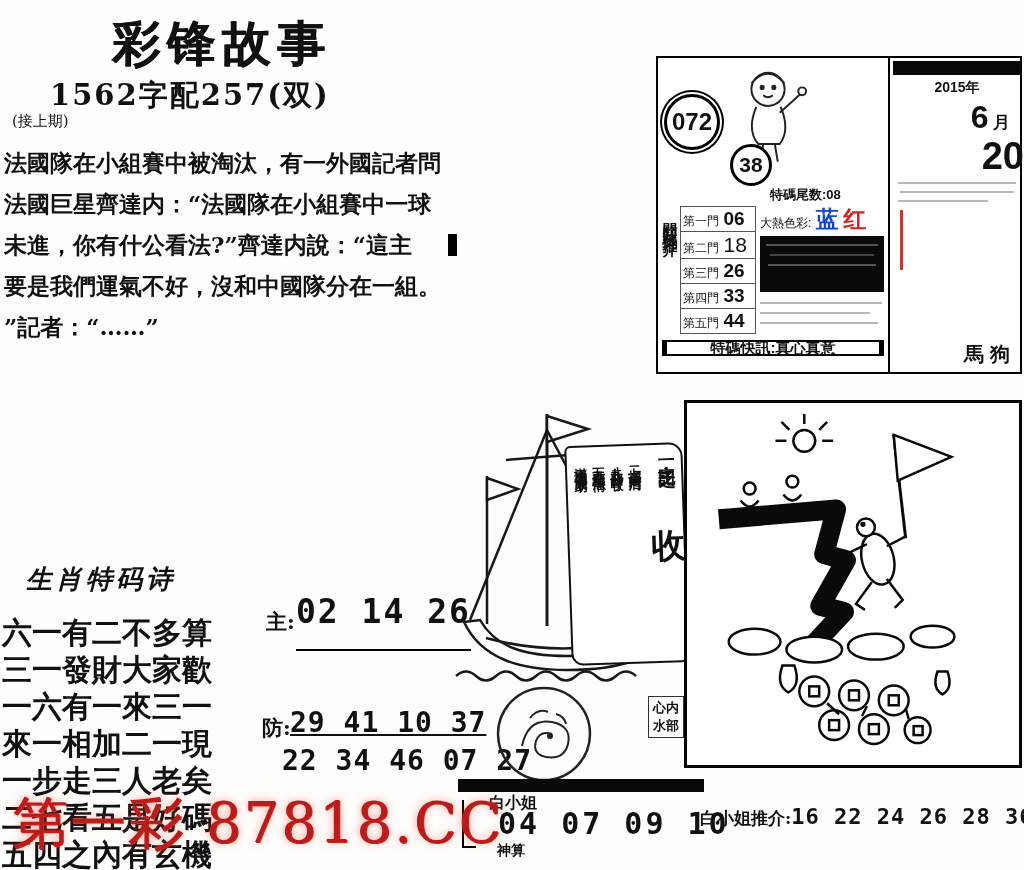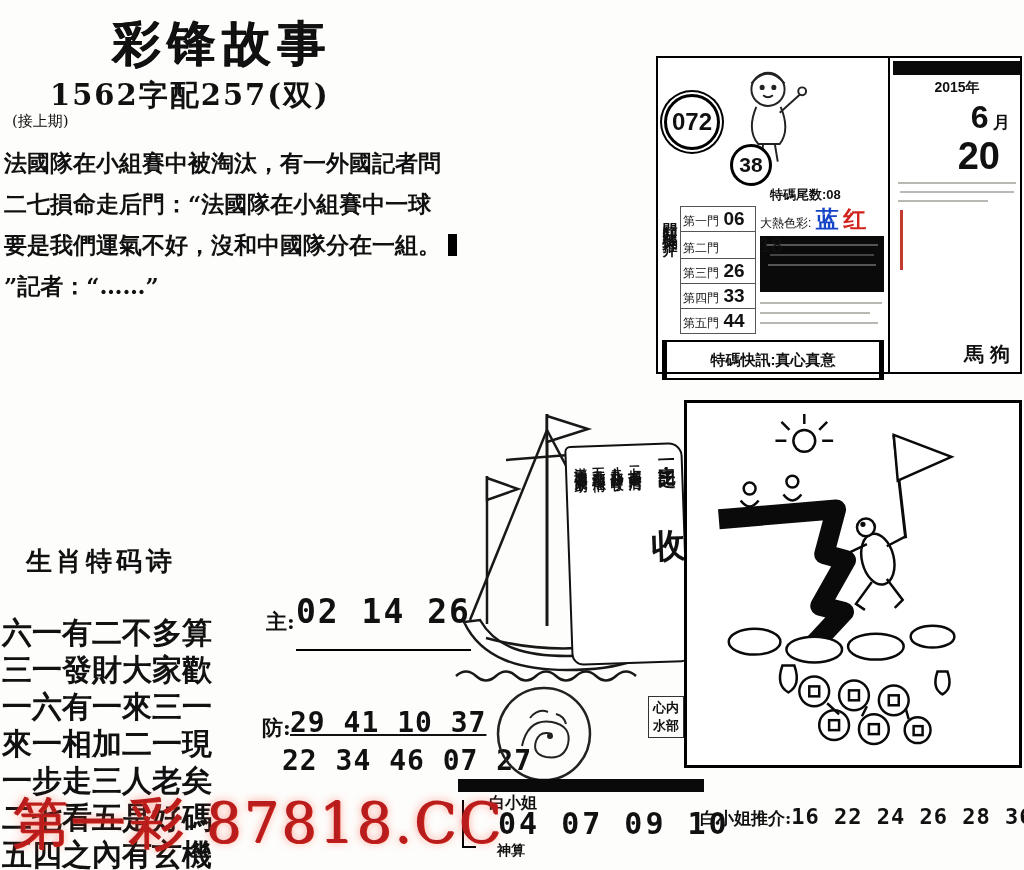--- a/index.html
+++ b/index.html
@@ -18,21 +18,22 @@
 <body>
 
 <div id="canvas">
 
   <div class="abs hand" style="left:112px;top:12px;font-size:48px;font-weight:900;letter-spacing:7px;text-shadow:1px 0 #000;">彩锋故事</div>
   <div class="abs hand" style="left:50px;top:76px;font-size:29px;font-weight:800;letter-spacing:2px;">1562字配257(双)</div>
   <div class="abs hand" style="left:12px;top:112px;font-size:15px;font-weight:400;">(接上期)</div>
 
   <div class="abs hand" style="left:4px;top:142px;width:472px;font-size:23px;line-height:41px;font-weight:600;">
     <div>法國隊在小組賽中被淘汰，有一外國記者問</div>
-    <div>二七損命走后門：“法國隊在小組賽中一球</div>
+    <div>法國巨星齊達内：“法國隊在小組賽中一球</div>
+    <div style="position:relative;">未進，你有什公看法?”齊達内說：“這主</div>
     <div>要是我們運氣不好，沒和中國隊分在一組。</div>
     <div>”記者：“……”</div>
   </div>
   <div class="abs" style="left:448px;top:234px;width:9px;height:22px;background:#000;"></div>
 
   <div class="abs" style="left:656px;top:56px;width:366px;height:318px;border:2px solid #000;background:#fff;box-sizing:border-box;">
 
     <div class="ring abs" style="left:6px;top:36px;width:56px;height:56px;font-size:24px;box-shadow:0 0 0 2px #fff,0 0 0 4px #000;">072</div>
 
     <div class="abs" style="left:60px;top:4px;">
@@ -69,46 +70,46 @@
     <div class="abs grayline" style="left:102px;top:264px;width:118px;"></div>
 
     <div class="abs vtext" style="left:2px;top:152px;height:128px;font-size:15px;font-weight:700;letter-spacing:4px;">門類旺碼推介</div>
     <div class="abs" style="left:22px;top:148px;width:76px;">
       <div style="border:1px solid #555;padding:1px 2px;white-space:nowrap;">
         <span style="font-size:12px;">第一門</span>
         <span style="font-size:19px;font-weight:800;">06</span>
       </div>
       <div style="border:1px solid #555;border-top:none;padding:1px 2px;white-space:nowrap;">
         <span style="font-size:12px;">第二門</span>
-        <span style="font-size:21px;font-weight:400;margin-left:36px;">18</span>
+        <span style="font-size:21px;font-weight:400;">18</span>
       </div>
       <div style="border:1px solid #555;border-top:none;padding:1px 2px;white-space:nowrap;">
         <span style="font-size:12px;">第三門</span>
         <span style="font-size:19px;font-weight:800;">26</span>
       </div>
       <div style="border:1px solid #555;border-top:none;padding:1px 2px;white-space:nowrap;">
         <span style="font-size:12px;">第四門</span>
         <span style="font-size:19px;font-weight:800;">33</span>
       </div>
       <div style="border:1px solid #555;border-top:none;padding:1px 2px;white-space:nowrap;">
         <span style="font-size:12px;">第五門</span>
         <span style="font-size:19px;font-weight:800;">44</span>
       </div>
     </div>
 
-    <div class="abs" style="left:4px;top:282px;width:222px;height:40px;border:2px solid #000;border-left-width:5px;border-right-width:5px;display:flex;align-items:center;justify-content:center;font-size:15px;font-weight:800;box-sizing:border-box;">特碼快訊:真心真意</div>
+    <div class="abs" style="left:4px;top:282px;width:222px;height:16px;border:2px solid #000;border-left-width:5px;border-right-width:5px;display:flex;align-items:center;justify-content:center;font-size:15px;font-weight:800;box-sizing:border-box;">特碼快訊:真心真意</div>
 
     <div class="abs" style="left:230px;top:0;width:134px;height:314px;border-left:2px solid #000;">
       <div style="height:14px;background:#0a0a0a;margin:3px 3px 0;"></div>
       <div style="text-align:center;font-size:14px;font-weight:700;margin-top:4px;">2015年</div>
       <div style="text-align:right;padding-right:14px;margin-top:2px;">
         <span style="font-size:32px;font-weight:800;">6</span>
         <span style="font-size:17px;font-weight:700;">月</span>
       </div>
-      <div style="text-align:right;padding-right:24px;font-size:38px;font-weight:800;line-height:40px;">20</div>
+      <div style="text-align:right;padding-right:0;font-size:38px;font-weight:800;line-height:40px;">20</div>
       <div class="grayline" style="margin:6px 8px 0;"></div>
       <div class="grayline" style="margin:7px 10px 0;"></div>
       <div class="grayline" style="margin:7px 8px 0;width:90px;"></div>
       <div style="margin:8px 0 0 10px;width:3px;height:60px;background:#c43a2e;"></div>
       <div class="abs nowrap" style="right:8px;bottom:4px;font-size:20px;font-weight:800;letter-spacing:6px;">馬狗</div>
     </div>
   </div>
 
   <div class="abs" style="left:452px;top:398px;">
     <svg width="240" height="290" viewBox="0 0 240 290" fill="none" stroke="#181818" stroke-width="2.5">
@@ -176,21 +177,21 @@
         <circle cx="188" cy="326" r="15"></circle>
           <rect x="183" y="321" width="10" height="10"></rect>
         <circle cx="232" cy="327" r="13"></circle>
           <rect x="228" y="323" width="9" height="9"></rect>
       </g>
       <path d="M96,262 q-7,20 6,27 q13,-7 6,-27 z M252,268 q-6,17 5,23 q11,-6 5,-23 z" fill="#fff"></path>
       <path d="M141,300 L153,311 M181,303 L176,313 M220,305 L223,316"></path>
     </svg>
   </div>
 
-  <div class="abs hand" style="left:26px;top:544px;font-size:26px;font-weight:900;letter-spacing:4px;">生肖特码诗</div>
+  <div class="abs hand" style="left:26px;top:562px;font-size:26px;font-weight:900;letter-spacing:4px;font-style:italic;">生肖特码诗</div>
   <div class="abs hand" style="left:2px;top:614px;font-size:30px;line-height:37px;font-weight:700;">
     <div>六一有二不多算</div>
     <div>三一發財大家歡</div>
     <div>一六有一來三一</div>
     <div>來一相加二一現</div>
     <div>一步走三人老矣</div>
     <div>二七看五是好碼</div>
     <div>五四之內有玄機</div>
   </div>
 

